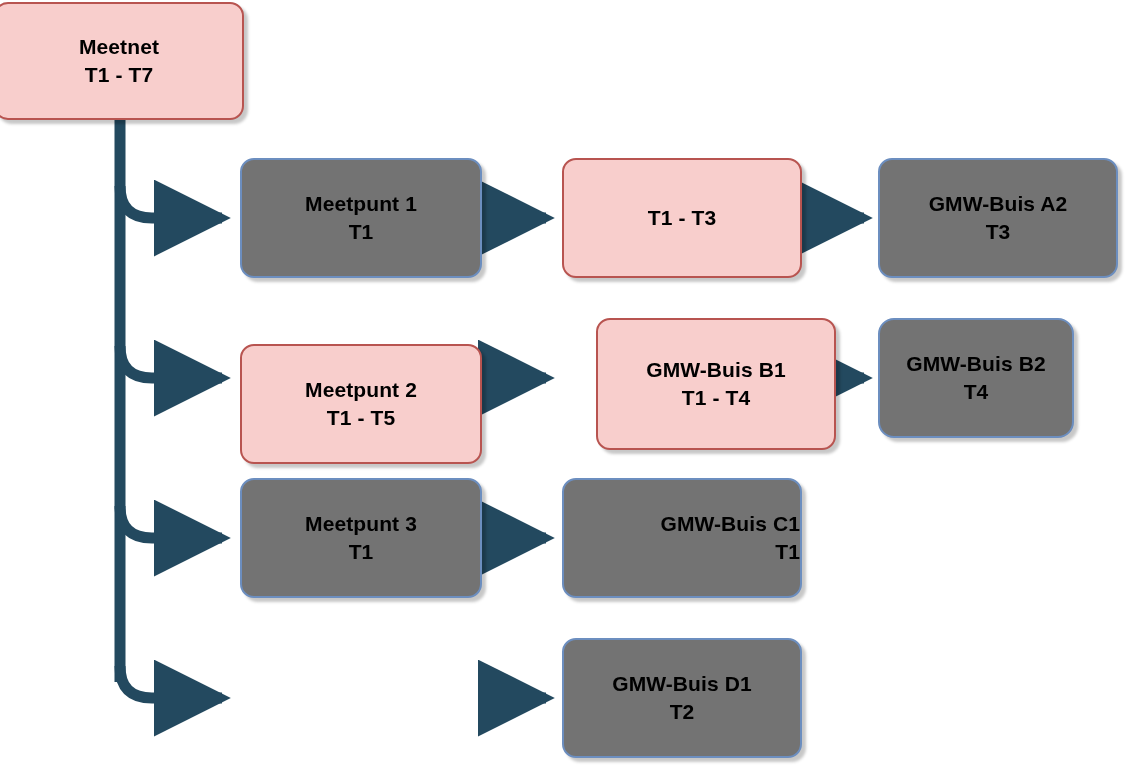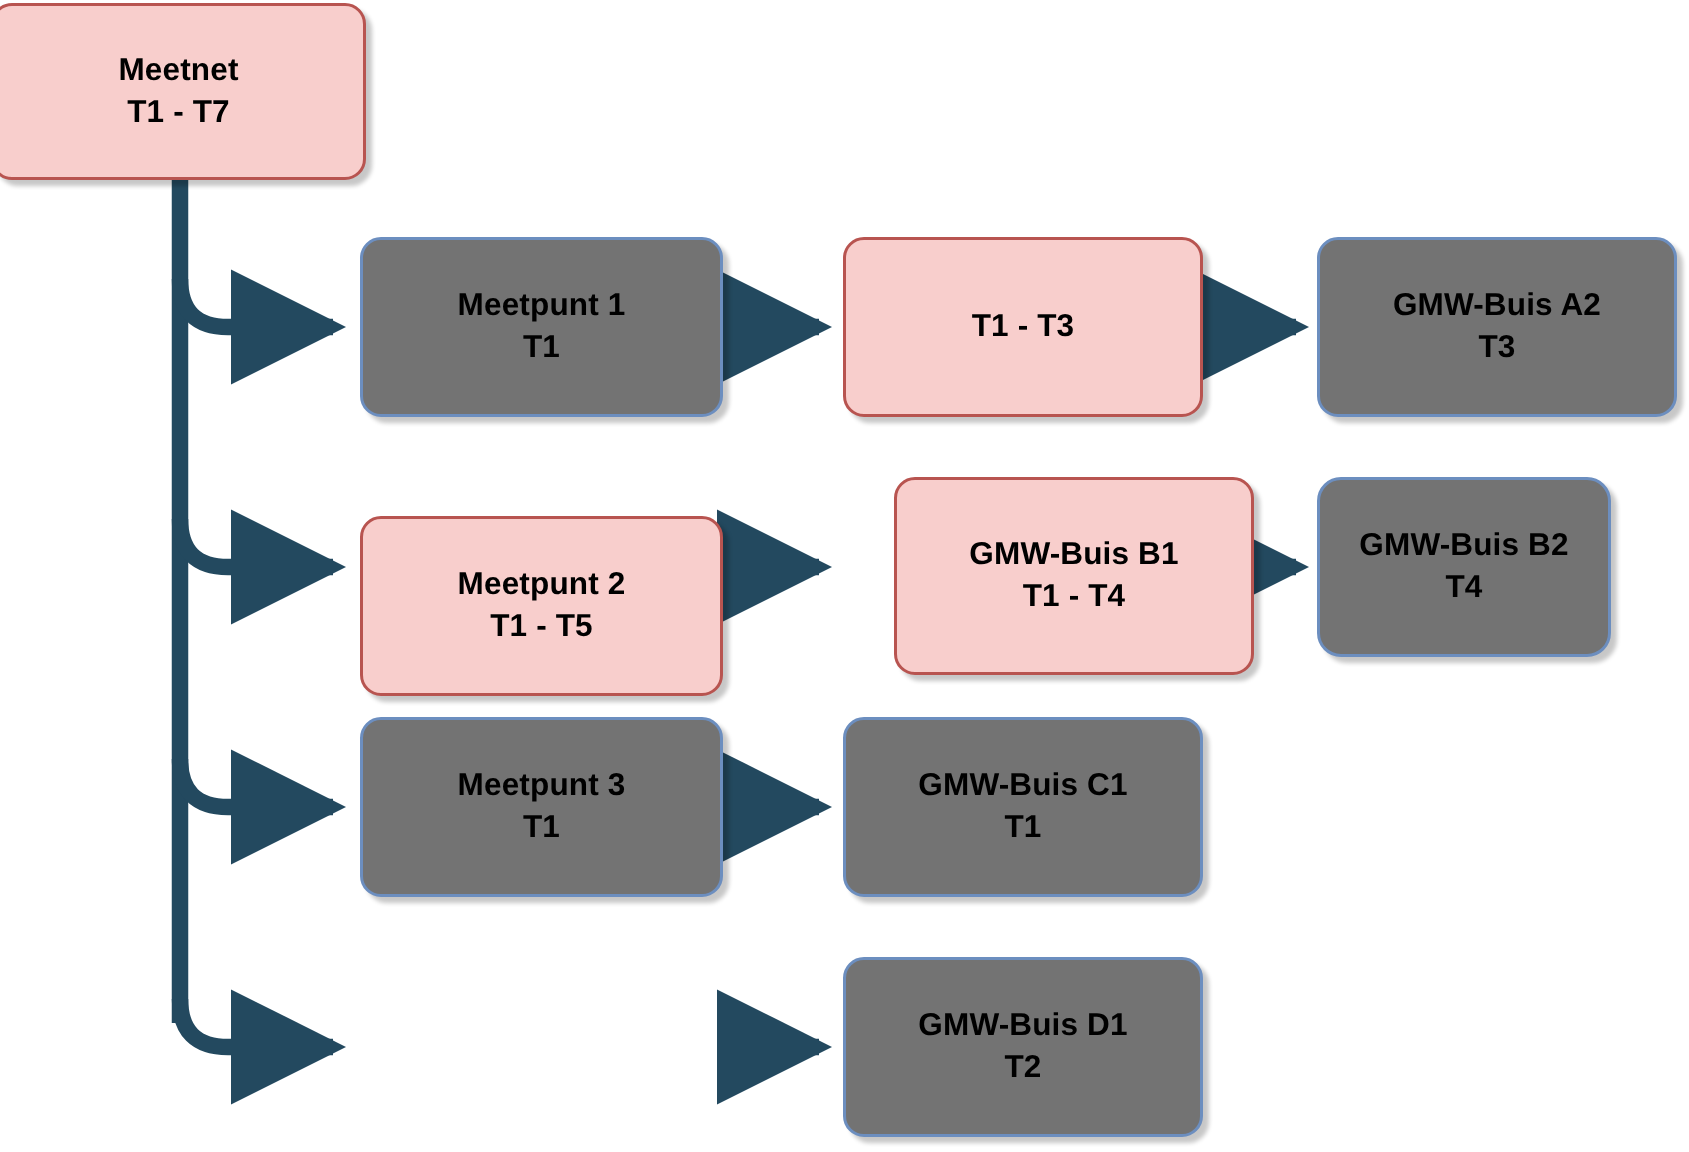--- a/index.html
+++ b/index.html
@@ -121,21 +121,21 @@
   </div>
   <div class="node blue" style="left:878px; top:318px; width:196px; height:120px;border-radius:16px;">
     <span class="line1">GMW-Buis B2</span>
     <span class="line2">T4</span>
   </div>
 
   <div class="node blue" style="left:240px; top:478px; width:242px; height:120px;justify-content:center;">
     <span class="line1">Meetpunt 3</span>
     <span class="line2">T1</span>
   </div>
-  <div class="node blue" style="left:562px; top:478px; width:240px; height:120px;">
+  <div class="node blue" style="left:562px; top:478px; width:240px; height:120px;align-items:flex-end;">
     <span class="line1">GMW-Buis C1</span>
     <span class="line2">T1</span>
   </div>
 
   <div class="node blue" style="left:562px; top:638px; width:240px; height:120px;align-items:center;">
     <span class="line1">GMW-Buis D1</span>
     <span class="line2">T2</span>
   </div>
 
 </div>

